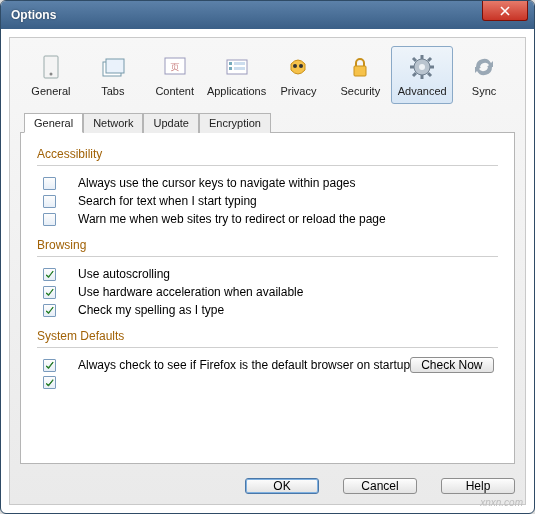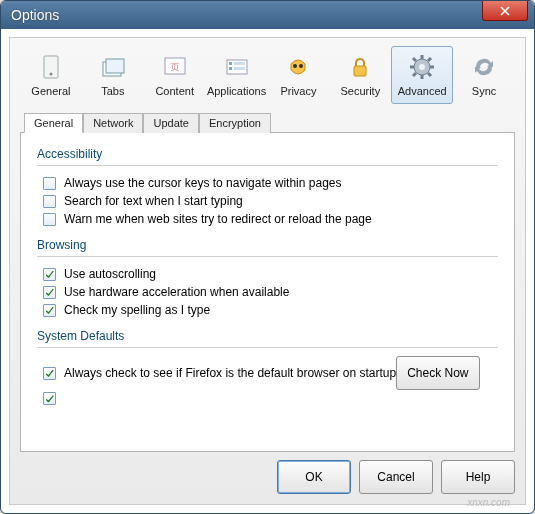--- a/index.html
+++ b/index.html
@@ -25,21 +25,21 @@
   .titlebar {
     height: 28px;
     background: linear-gradient(#5c81a9,#3a5f87);
     display: flex;
     align-items: center;
     padding: 0 0 0 10px;
     color: #fff;
     border-radius: 5px 5px 0 0;
     position: relative;
   }
-  .titlebar .title { flex: 1; font-size: 14px; text-shadow: 0 0 2px rgba(0,0,0,.5); }
+  .titlebar .title { flex: 1; font-size: 12px; text-shadow: 0 0 2px rgba(0,0,0,.5); font-weight: bold; }
   .close-btn {
     width: 46px; height: 20px;
     background: linear-gradient(#e67a6a,#c83426);
     border: 1px solid #7a0f06;
     border-top: none;
     border-radius: 0 0 3px 3px;
     margin-right: 6px;
     display:flex;align-items:center;justify-content:center;
     position: relative; top:-4px;
   }
@@ -104,32 +104,32 @@
     flex:1;
     background:#fff;
     border:1px solid #b5b5b5;
     border-top:none;
     padding: 14px 16px 10px 16px;
     overflow:auto;
   }
   .group { margin-bottom: 10px; }
   .group-title {
     font-size:12px;
-    color:#0c4a6e;
+    color:#a16207;
     padding-bottom:2px;
   }
   .group hr {
     border:none;
     border-top:1px solid #cfcfcf;
     margin:2px 0 8px 0;
   }
   .chk-row {
     display:flex;
     align-items:center;
-    gap:8px;
+    gap:22px;
     padding:2px 0 2px 6px;
     font-size:12px;
     color:#000;
   }
   .chk {
     width:13px;height:13px;
     border:1px solid #7a9bbd;
     background:linear-gradient(#fdfdfd,#e6eef7);
     border-radius:1px;
     display:flex;align-items:center;justify-content:center;
@@ -144,44 +144,44 @@
     background-repeat:no-repeat;
     clip-path: polygon(10% 55%, 0 65%, 40% 100%, 100% 20%, 90% 10%, 40% 75%);
     background-color:#1a7a1a;
   }
   .row-with-btn {
     display:flex;
     align-items:center;
   }
   .winbtn {
     min-width:74px;
-    height:34px;
+    height:16px;
     padding:0 10px;
     background:linear-gradient(#fdfdfd,#e3e3e3);
     border:1px solid #8e8e8e;
     border-radius:3px;
     font-size:12px;
     color:#000;
     display:inline-flex;
     align-items:center;
     justify-content:center;
   }
   .winbtn.default {
     border-color:#4a77a8;
     box-shadow: 0 0 0 1px #7eb0e0 inset;
   }
   .dialog-buttons {
     display:flex;
     justify-content:flex-end;
-    gap:8px;
-    padding-top:8px;
+    gap:24px;
+    padding-top:14px;
   }
   .watermark {
     position:absolute;
-    bottom:6px; right:25px;
+    bottom:6px; right:12px;
     font-size:10px;
     color:#bdbdbd;
     pointer-events:none;
     font-style:italic;
   }
 </style>
 </head>
 <body>
 
 <div class="window">

